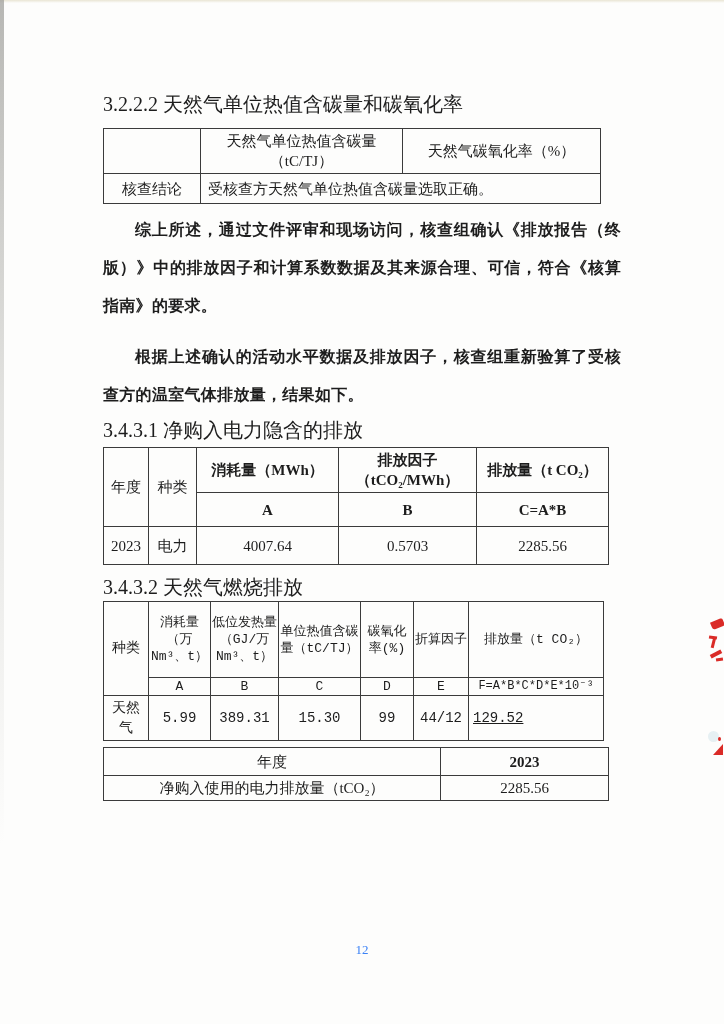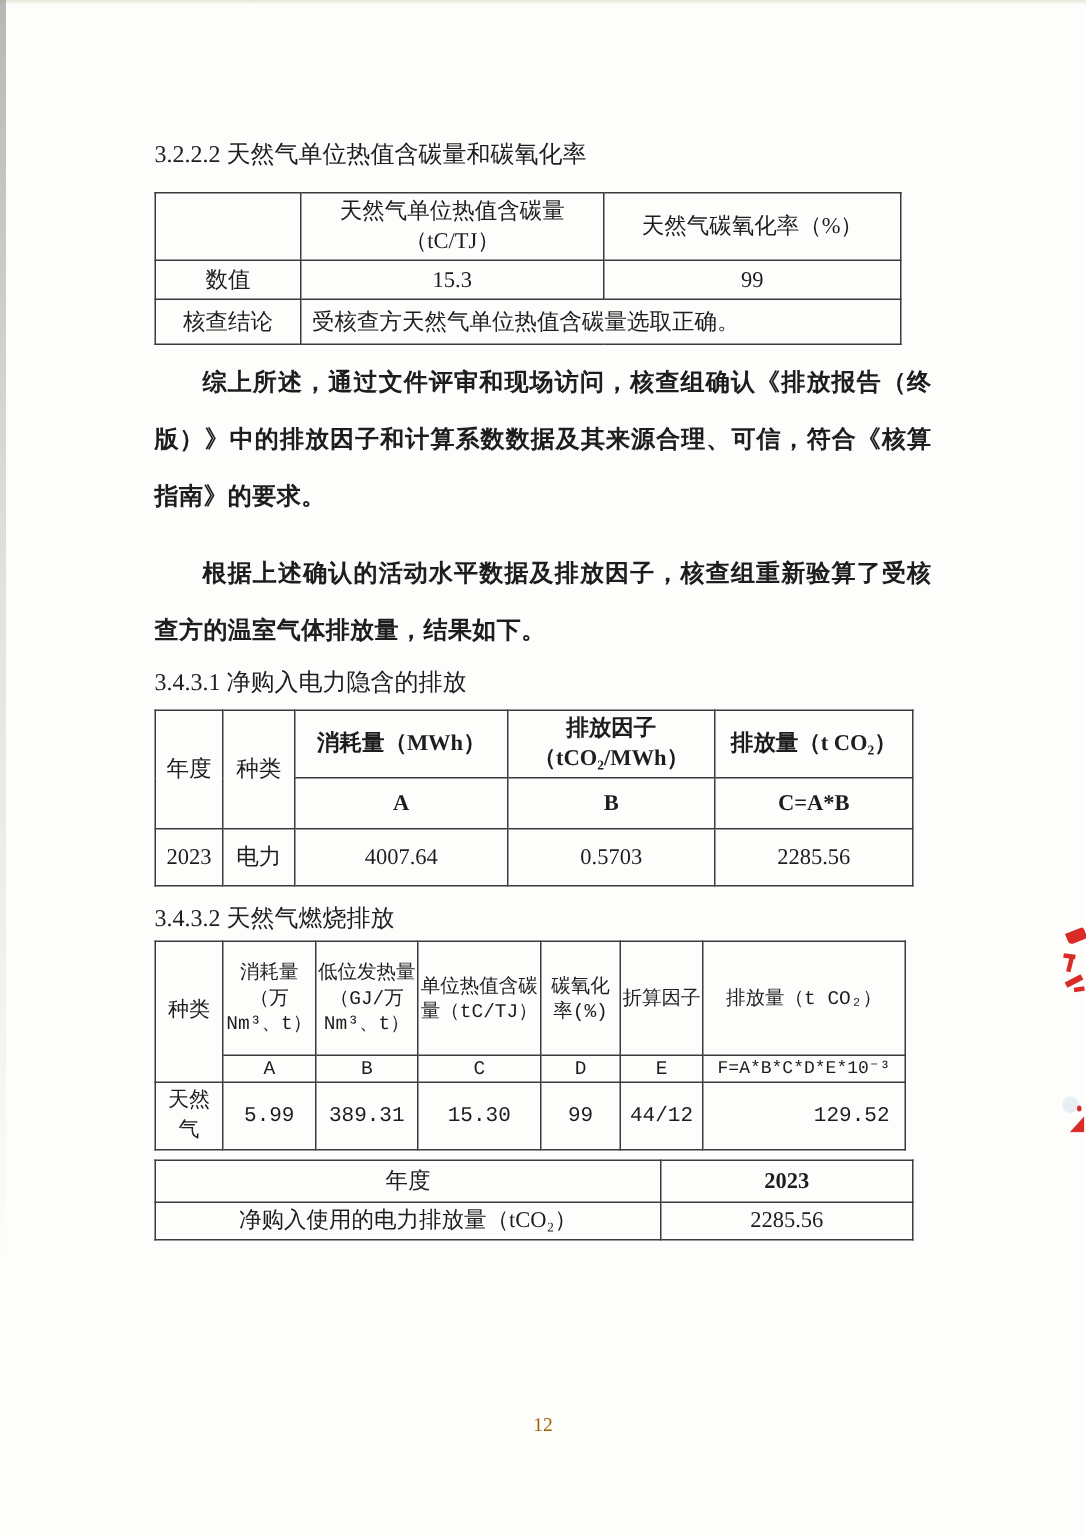--- a/index.html
+++ b/index.html
@@ -22,21 +22,21 @@
     background: linear-gradient(to bottom, #e9e5d4, rgba(255,255,255,0));
   }
   .edge-left {
     position: absolute; top: 0; left: 0; width: 4px; height: 880px;
     background: linear-gradient(to bottom,
       rgba(160,160,156,.75), rgba(185,185,180,.40) 45%, rgba(205,205,200,0) 96%);
   }
 
   .content { position: absolute; left: 103px; top: 95px; width: 518px; }
 
-  .h-sub  { font-size: 16px; line-height: 18px; font-weight: normal; }
+  .h-sub  { font-size: 20px; line-height: 18px; font-weight: normal; }
   .h-bold { font-size: 16.5px; line-height: 19px; font-weight: bold; }
 
   .para {
     margin: 0; font-size: 16px; line-height: 38px;
     text-align: justify; text-indent: 2em; letter-spacing: .3px; font-weight: bold;
   }
   .para-1 { margin-top: 7px; }
   .para-2 { margin-top: 13px; }
   .h-343  { margin-top: 1px; }
   .h-3431 { margin-top: 7px; }
@@ -61,31 +61,31 @@
   .t2 .row-hdr td.plain { font-weight: normal; }
   .t2 .row-formula td { height: 34px; font-weight: bold; }
   .t2 .row-data td { height: 38px; }
 
   .t3 { width: 500px; margin-top: 5px;
         font-family: "Liberation Mono", "DejaVu Sans Mono", monospace; }
   .t3 .row-hdr td { height: 76px; font-size: 13px; line-height: 17px; padding: 2px 1px; }
   .t3 .row-formula td { height: 18px; font-size: 13px; line-height: 15px; padding: 0; }
   .t3 .row-formula td.f-cell { font-size: 12px; }
   .t3 .row-data td { height: 41px; font-size: 14px; }
-  .t3 .row-data td.num-right { text-align: right; padding-right: 10px; }
+  .t3 .row-data td.num-right { text-align: left; padding-right: 10px; text-decoration: underline; }
   .t3 td.type-cell { font-size: 14px; }
 
   .t4 { width: 505px; margin-top: 6px; }
   .t4 .row-hdr td  { height: 28px; }
   .t4 .row-data td { height: 19px; }
   .t4 .year-val { font-weight: bold; }
 
   .page-number {
     position: absolute; top: 942px; left: 0; width: 724px;
-    text-align: center; font-size: 13px; color: #a16207;
+    text-align: center; font-size: 13px; color: #3b82f6;
   }
 
   
   .red { position: absolute; background: #da2b27; }
   .rm1  { left: 711px; top: 620px; width: 13px; height: 8px;
           transform: rotate(-22deg); border-radius: 0 2px 2px 3px; }
   .rm2a { left: 709px; top: 636px; width: 8px; height: 3px; transform: rotate(8deg); }
   .rm2b { left: 712px; top: 637px; width: 3px; height: 11px; transform: rotate(14deg); }
   .rm3a { left: 710px; top: 652px; width: 12px; height: 4px; transform: rotate(-28deg); }
   .rm3b { left: 716px; top: 658px; width: 7px; height: 3px; transform: rotate(-8deg); }
@@ -112,25 +112,20 @@
           <col style="width:97px">
           <col style="width:202px">
           <col style="width:198px">
         </colgroup>
       <tbody>
           <tr class="row-hdr">
         <td></td>
         <td>天然气单位热值含碳量（tC/TJ）</td>
         <td>天然气碳氧化率（%）</td>
       </tr>
-      <tr class="row-value">
-        <td>数值</td>
-        <td>15.3</td>
-        <td>99</td>
-      </tr>
       <tr class="row-ccl">
         <td>核查结论</td>
         <td colspan="2" class="td-left">受核查方天然气单位热值含碳量选取正确。</td>
       </tr>
     </tbody>
       </table>
 
     <p class="para para-1">综上所述，通过文件评审和现场访问，核查组确认《排放报告（终版）》中的排放因子和计算系数数据及其来源合理、可信，符合《核算指南》的要求。</p>
 
 

